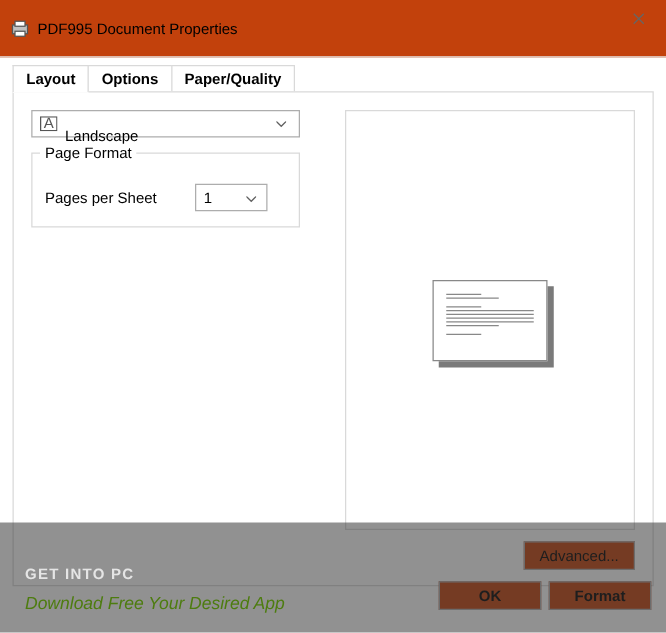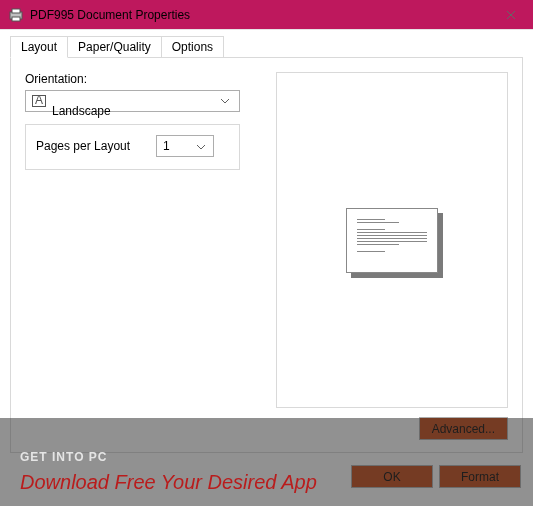--- a/index.html
+++ b/index.html
@@ -1,25 +1,25 @@
 <!DOCTYPE html>
 <html><head>
 <meta charset="utf-8">
 <style>
 * { box-sizing: border-box; margin: 0; padding: 0; font-family: "Segoe UI", Tahoma, sans-serif; font-size: 12px; }
 body { background: #fff; width: 533px; height: 506px; position: relative; overflow: hidden; }
 
-.titlebar { height: 30px; background: #be185d; border-bottom: 1px solid #e5e5e5; display: flex; align-items: center; padding: 0 8px; position: relative; }
+.titlebar { height: 46px; background: #c2410c; border-bottom: 1px solid #e5e5e5; display: flex; align-items: center; padding: 0 8px; position: relative; }
 .titlebar .app-icon { width: 16px; height: 16px; margin-right: 6px; display: flex; align-items: center; justify-content: center; }
 .titlebar .title { font-size: 12px; color: #000; }
 .titlebar .close { position: absolute; right: 0; top: 0; width: 45px; height: 30px; display: flex; align-items: center; justify-content: center; color: #666; }
 
 .body-area { padding: 6px 10px 0 10px; position: relative; }
 
-.tabstrip { display: flex; height: 22px; position: relative; }
+.tabstrip { display: flex; height: 22px; position: relative; font-weight: bold; }
 .tab { padding: 3px 10px; border: 1px solid #d9d9d9; background: #fff; position: relative; color: #000; }
 .tab.active { border-bottom: 1px solid #fff; z-index: 2; }
 .tab.inactive { border-bottom: none; background: #fff; }
 .tab + .tab { margin-left: -1px; }
 
 .tabpanel { border: 1px solid #d9d9d9; margin-top: -1px; background: #fff; padding: 14px 14px 14px 14px; height: 396px; position: relative; }
 
 .orientation-label { margin-bottom: 4px; color: #000; }
 .combo { width: 215px; height: 22px; border: 1px solid #adadad; background: #fff; display: flex; align-items: center; padding: 0 6px; position: relative; }
 .combo .combo-icon { width: 14px; height: 14px; margin-right: 6px; display: flex; align-items: center; justify-content: center; }
@@ -41,26 +41,26 @@
 .page .line { height: 1px; background: #888; margin-bottom: 2px; }
 .page .line.short { width: 40%; }
 .page .line.med { width: 60%; }
 .page .line.full { width: 100%; }
 .page .gap { height: 4px; }
 
 .advanced-row { position: absolute; right: 14px; bottom: 12px; }
 .btn { min-width: 80px; height: 23px; border: 1px solid #adadad; background: #c2410c; padding: 0 12px; display: inline-flex; align-items: center; justify-content: center; }
 
 .bottom-buttons { position: absolute; right: 12px; bottom: 18px; display: flex; gap: 6px; }
-.bottom-buttons .btn { width: 82px; }
+.bottom-buttons .btn { width: 82px; font-weight: bold; }
 
 .watermark { position: absolute; left: 0; bottom: 0; width: 533px; height: 88px; background: rgba(55,55,55,0.55); display: flex; flex-direction: column; justify-content: center; padding: 6px 20px 10px 20px; pointer-events: none; }
 .watermark .big { font-size: 40px; font-weight: 800; color: #e5e5e5; letter-spacing: 1px; line-height: 1; font-family: Arial, sans-serif; }
 .watermark .big .bold { font-weight: 900; text-align: center; }
-.watermark .small { font-size: 20px; font-style: italic; color: #b91c1c; margin-top: 4px; }
+.watermark .small { font-size: 14px; font-style: italic; color: #4d7c0f; margin-top: 4px; }
 </style>
 </head>
 <body>
 
 <div class="titlebar">
   <span class="app-icon">
     <svg width="16" height="16" viewBox="0 0 16 16">
         <rect x="2" y="5" width="12" height="7" fill="#c0c0c0" stroke="#555"></rect>
         <rect x="4" y="2" width="8" height="4" fill="#fff" stroke="#555"></rect>
         <rect x="4" y="10" width="8" height="4" fill="#fff" stroke="#555"></rect>
@@ -71,45 +71,45 @@
     <svg width="10" height="10" viewBox="0 0 10 10">
         <path d="M1 1 L9 9 M9 1 L1 9" stroke="currentColor" stroke-width="1"></path>
       </svg>
   </div>
 </div>
 
 <div class="body-area">
 
   <div class="tabstrip">
     <div class="tab active"><span>Layout</span></div>
+    <div class="tab inactive"><span>Options</span></div>
     <div class="tab inactive"><span>Paper/Quality</span></div>
-    <div class="tab inactive"><span>Options</span></div>
   </div>
 
   <div class="tabpanel">
 
-    <div class="orientation-label">Orientation:</div>
     <div class="combo">
       <span class="combo-icon">
         <svg width="14" height="12" viewBox="0 0 14 12">
             <rect x="0.5" y="0.5" width="13" height="11" fill="#fff" stroke="#555"></rect>
             <text x="7" y="9" font-size="9" text-anchor="middle" fill="#555" font-family="serif">A</text>
           </svg>
       </span>
       <span class="combo-label">Landscape</span>
       <span class="chevron">
         <svg width="8" height="5" viewBox="0 0 8 5">
             <path d="M0 0 L4 4 L8 0" fill="none" stroke="#606060" stroke-width="1"></path>
           </svg>
       </span>
     </div>
 
     <fieldset class="fieldset">
+      <div class="fieldset-legend">Page Format</div>
       <div class="fieldset-row">
-        <span class="lbl">Pages per Layout</span>
+        <span class="lbl">Pages per Sheet</span>
         <div class="small-combo">
           <span class="val">1</span>
           <span class="chevron">
             <svg width="8" height="5" viewBox="0 0 8 5">
                 <path d="M0 0 L4 4 L8 0" fill="none" stroke="#606060" stroke-width="1"></path>
               </svg>
           </span>
         </div>
       </div>
     </fieldset>

